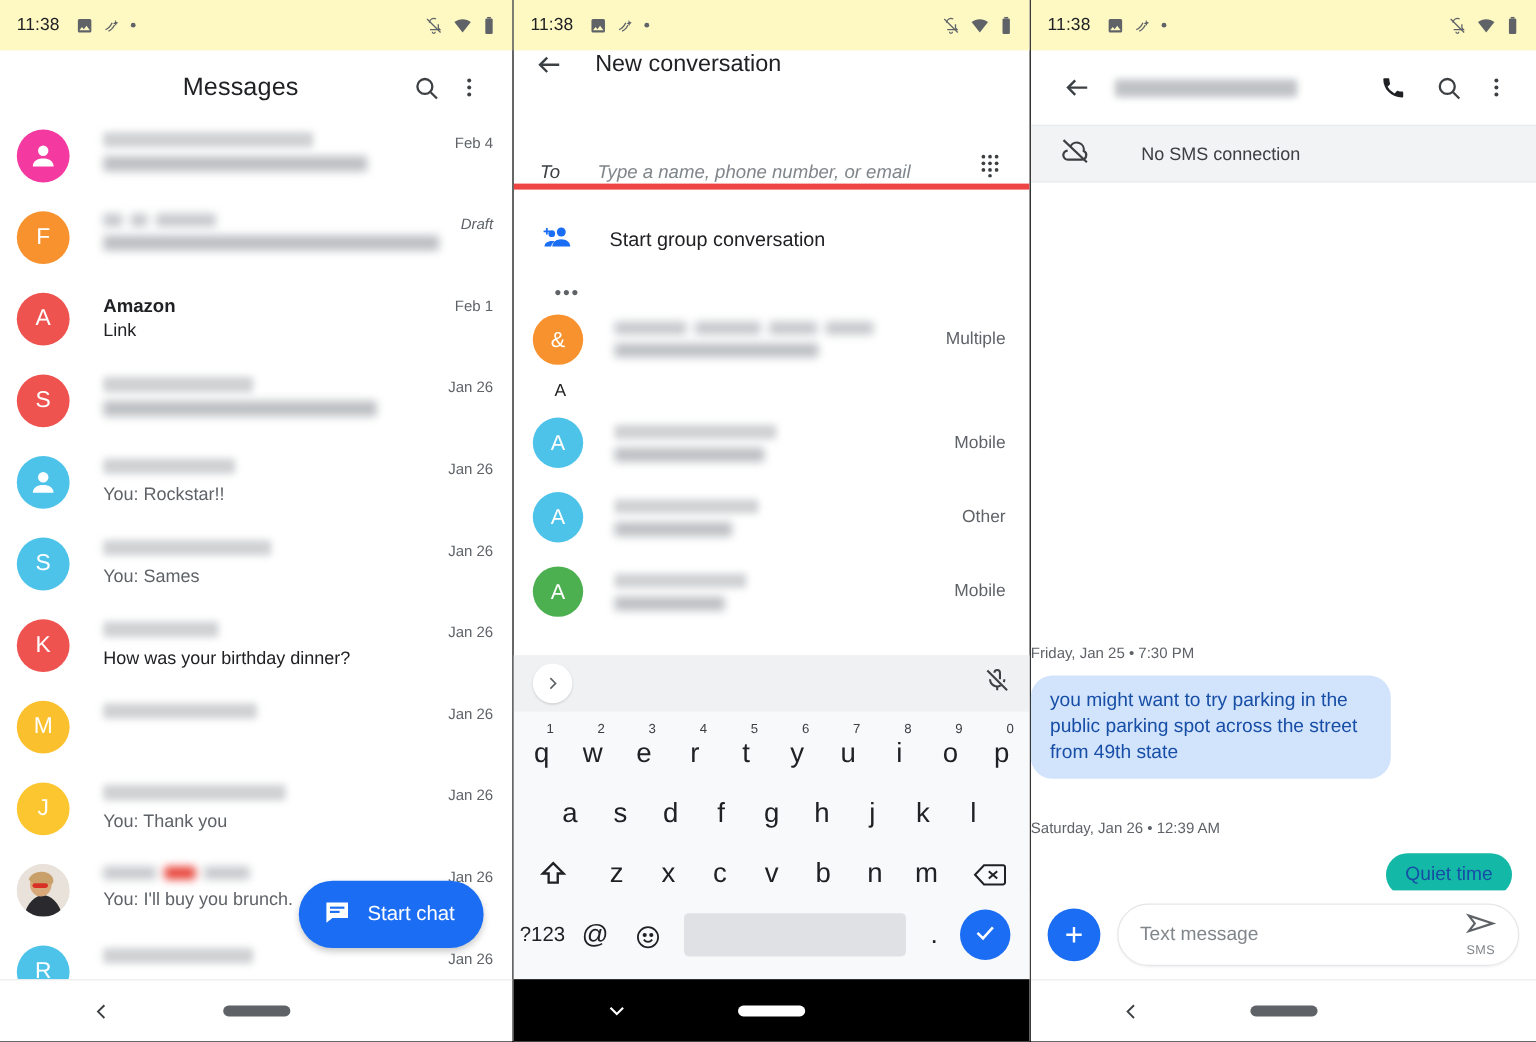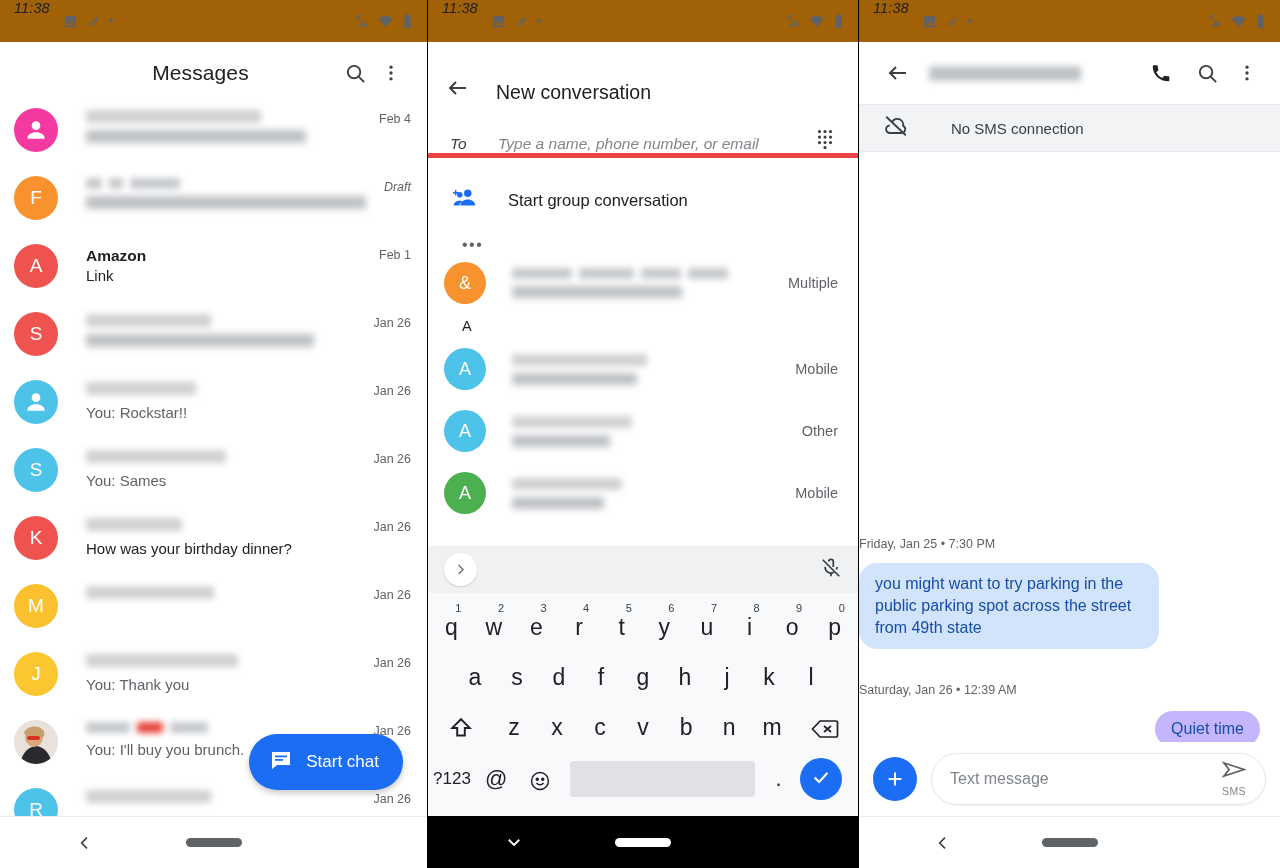--- a/index.html
+++ b/index.html
@@ -13,24 +13,23 @@
 
   
   .panel { position: relative; height: 868px; background: #fff; overflow: hidden; flex: none; }
   .p1 { width: 427px; }
   .gap { width: 1px; background: #000; flex: none; }
   .p2 { width: 430px; }
   .p3 { width: 421px; }
 
   
   .statusbar {
-    height: 42px; display: flex; 
+    height: 42px; display: flex; align-items: center;
     padding: 0 14px; font-size: 14.5px; color: #3c4043;
-    background: #a16207;
-    font-style: italic;
+    background: #fef9c3;
   }
   .sb-time { font-size: 14.5px; color: #202124; letter-spacing: .1px; }
   .sb-left-icons { display: flex; align-items: center; gap: 8px; margin-left: 13px; }
   .sb-spacer { flex: 1; }
   .sb-right-icons { display: flex; align-items: center; gap: 9px; }
   .sb-ico { display: block; }
   .sb-dot { width: 4px; height: 4px; border-radius: 50%; background: #5f6368; }
 
   
   .appbar1 {
@@ -74,21 +73,21 @@
     position: absolute; left: 0; right: 0; bottom: 0; height: 52px;
     display: flex; align-items: center; justify-content: center;
     background: #fff; border-top: 1px solid #ececec;
   }
   .navbar.dark { background: #000; border-top: none; }
   .nav-back { position: absolute; left: 0; width: 40%; display: flex; justify-content: center; }
   .nav-pill { width: 56px; height: 9px; border-radius: 5px; background: #5f6368; }
   .navbar.dark .nav-pill { background: #fff; }
 
   
-  .appbar2 { height: 62px; display: flex; align-items: flex-end; padding: 0 18px; gap: 26px; }
+  .appbar2 { height: 62px; display: flex; align-items: flex-start; padding: 0 18px; gap: 26px; }
   .appbar2 .title { font-size: 19.5px; color: #202124; }
   .torow {
     height: 54px; display: flex; align-items: flex-end; padding: 0 22px 0 22px;
     border-bottom: 5px solid #ef4444;
     font-style: italic;
   }
   .to-label { font-size: 15.5px; color: #3c4043; width: 48px; }
   .to-input { flex: 1; font-size: 15.5px; color: #80868b; }
   .grouprow { height: 64px; display: flex; align-items: center; padding: 0 22px; gap: 30px; margin-top: 10px; }
   .grouprow .lbl { font-size: 16.5px; color: #202124; }
@@ -138,21 +137,21 @@
     padding: 0 24px; gap: 42px; border-top: 1px solid #e8eaed; border-bottom: 1px solid #e8eaed;
   }
   .nosms .lbl { font-size: 15px; color: #3c4043; }
   .thread { position: relative; height: 620px; }
   .tstamp { text-align: left; font-size: 12.5px; color: #5f6368; }
   .bubble-in {
     max-width: 300px; background: #d2e3fc; color: #174ea6;
     border-radius: 18px; padding: 10px 16px; font-size: 16px; line-height: 22px;
   }
   .bubble-out {
-    background: #c4b5fd; color: #174ea6;
+    background: #14b8a6; color: #174ea6;
     border-radius: 18px; padding: 7px 16px; font-size: 16px; line-height: 22px;
     display: inline-block;
   }
   .meta-out { text-align: right; font-size: 12.5px; color: #5f6368; }
 
   .composer {
     position: absolute; left: 0; right: 0; bottom: 52px; height: 74px;
     display: flex; align-items: center; padding: 0 14px; gap: 14px; background: #fff;
   }
   .plus-btn {

